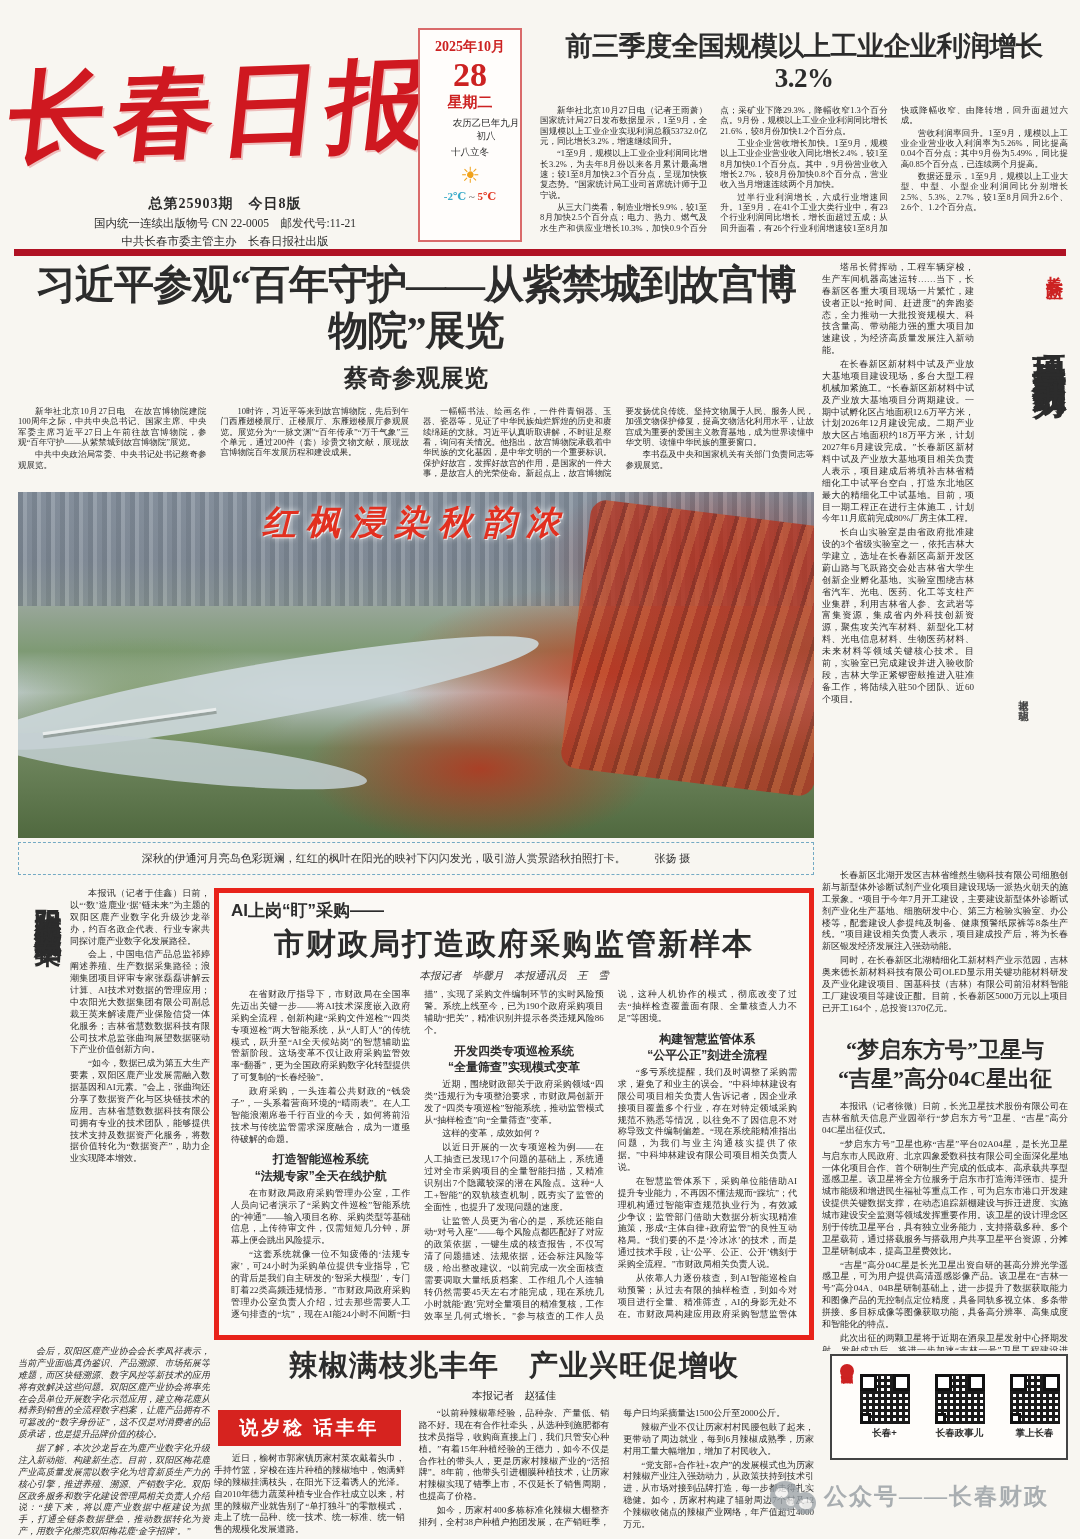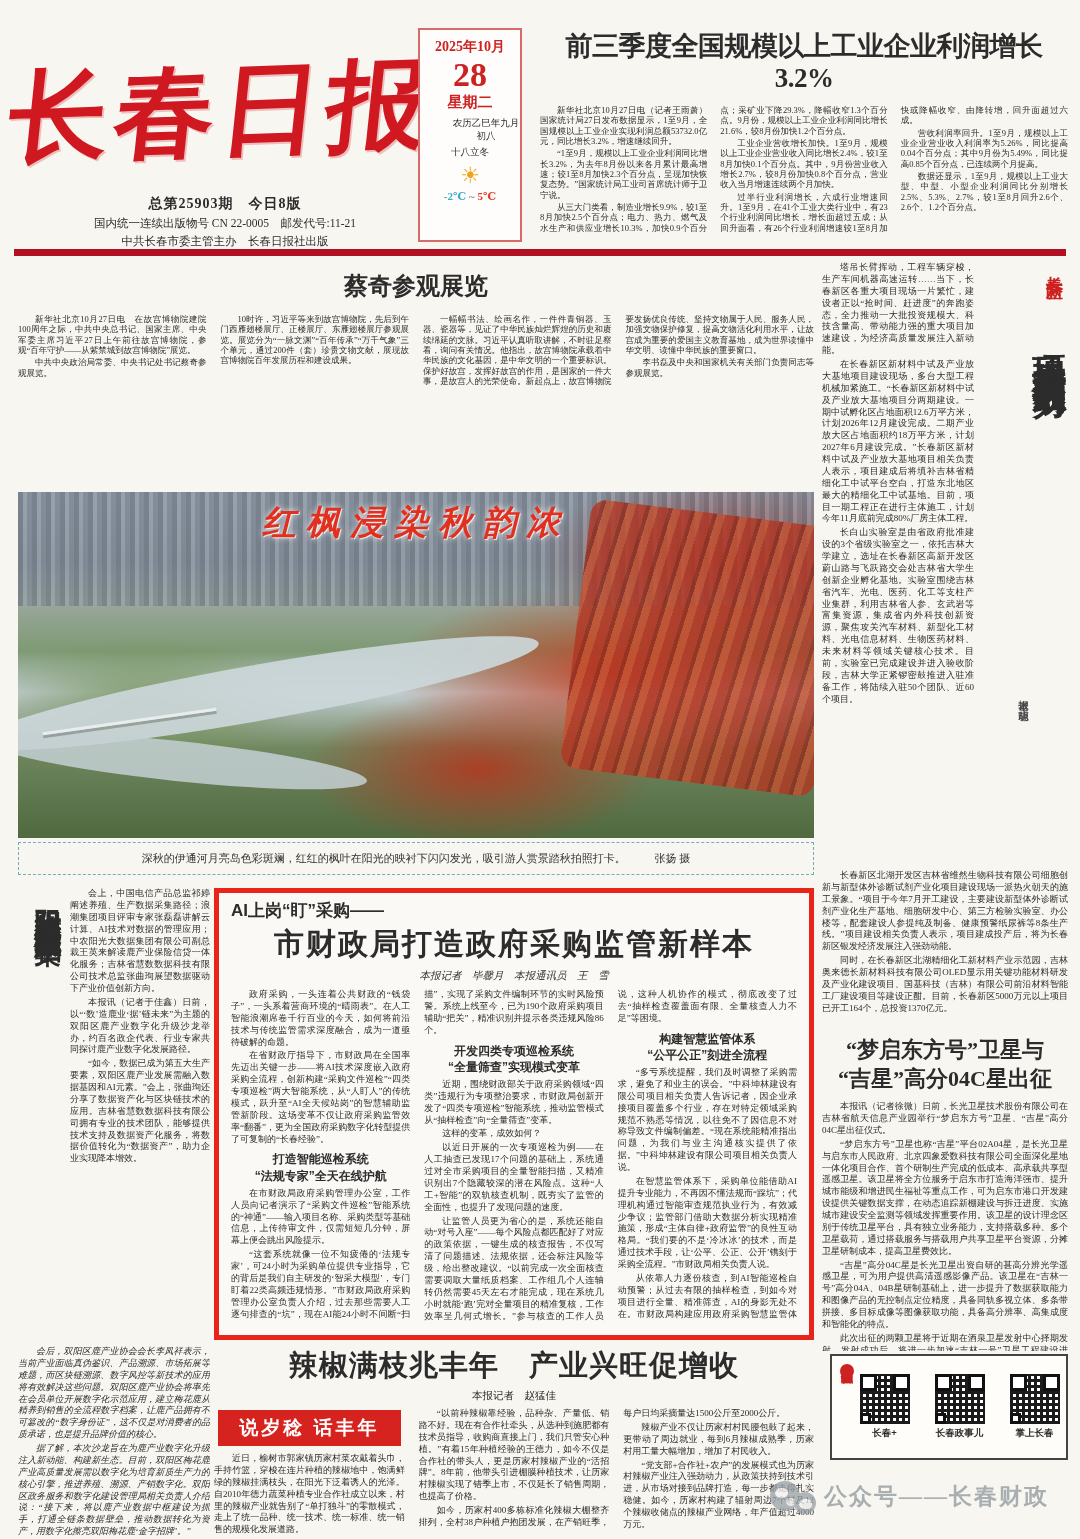--- a/index.html
+++ b/index.html
@@ -204,20 +204,21 @@
         <p class="para">工业企业营收增长加快。1至9月，规模以上工业企业营业收入同比增长2.4%，较1至8月加快0.1个百分点。其中，9月份营业收入增长2.7%，较8月份加快0.8个百分点，营业收入当月增速连续两个月加快。</p>
         <p class="para">过半行业利润增长，六成行业增速回升。1至9月，在41个工业大类行业中，有23个行业利润同比增长，增长面超过五成；从回升面看，有26个行业利润增速较1至8月加快或降幅收窄、由降转增，回升面超过六成。</p>
         <p class="para">营收利润率回升。1至9月，规模以上工业企业营业收入利润率为5.26%，同比提高0.04个百分点；其中9月份为5.49%，同比提高0.85个百分点，已连续两个月提高。</p>
         <p class="para">数据还显示，1至9月，规模以上工业大型、中型、小型企业利润同比分别增长2.5%、5.3%、2.7%，较1至8月回升2.6个、2.6个、1.2个百分点。</p>
       </div>
   </div>
 
   <div class="red-rule"></div>
 
   <div class="lead-story">
+    <div class="lead-headline">习近平参观“百年守护——从紫禁城到故宫博物院”展览</div>
     <div class="lead-subhead">蔡奇参观展览</div>
     <div class="lead-body dense">
         <p class="para">新华社北京10月27日电　在故宫博物院建院100周年之际，中共中央总书记、国家主席、中央军委主席习近平27日上午前往故宫博物院，参观“百年守护——从紫禁城到故宫博物院”展览。</p>
         <p class="para">中共中央政治局常委、中央书记处书记蔡奇参观展览。</p>
         <p class="para">10时许，习近平等来到故宫博物院，先后到午门西雁翅楼展厅、正楼展厅、东雁翅楼展厅参观展览。展览分为“一脉文渊”“百年传承”“万千气象”三个单元，通过200件（套）珍贵文物文献，展现故宫博物院百年发展历程和建设成果。</p>
         <p class="para">一幅幅书法、绘画名作，一件件青铜器、玉器、瓷器等，见证了中华民族灿烂辉煌的历史和赓续绵延的文脉。习近平认真听取讲解，不时驻足察看，询问有关情况。他指出，故宫博物院承载着中华民族的文化基因，是中华文明的一个重要标识。保护好故宫，发挥好故宫的作用，是国家的一件大事，是故宫人的光荣使命。新起点上，故宫博物院要发扬优良传统、坚持文物属于人民、服务人民，加强文物保护修复，提高文物活化利用水平，让故宫成为重要的爱国主义教育基地，成为世界读懂中华文明、读懂中华民族的重要窗口。</p>
         <p class="para">李书磊及中央和国家机关有关部门负责同志等参观展览。</p>
       </div>
   </div>
 
@@ -264,38 +265,38 @@
         <p class="para">“梦启东方号”卫星也称“吉星”平台02A04星，是长光卫星与启东市人民政府、北京四象爱数科技有限公司全面深化星地一体化项目合作、首个研制生产完成的低成本、高承载共享型遥感卫星。该卫星将全方位服务于启东市打造海洋强市、提升城市能级和增进民生福祉等重点工作，可为启东市港口开发建设提供关键数据支撑，在动态追踪新棚建设与拆迁进度、实施城市建设安全监测等领域发挥重要作用。该卫星的设计理念区别于传统卫星平台，具有独立业务能力，支持搭载多种、多个卫星载荷，通过搭载服务与搭载用户共享卫星平台资源，分摊卫星研制成本，提高卫星费效比。</p>
         <p class="para">“吉星”高分04C星是长光卫星出资自研的甚高分辨光学遥感卫星，可为用户提供高清遥感影像产品。该卫星在“吉林一号”高分04A、04B星研制基础上，进一步提升了数据获取能力和图像产品的无控制点定位精度，具备同轨多视立体、多条带拼接、多目标成像等图像获取功能，具备高分辨率、高集成度和智能化的特点。</p>
         <p class="para">此次出征的两颗卫星将于近期在酒泉卫星发射中心择期发射，发射成功后，将进一步加速“吉林一号”卫星工程建设进程。</p>
       </div>
   </div>
 
   <div class="deer">
     <div class="deer-top">
       <div class="deer-vtitle">双阳梅花鹿将建立全流程数字档案</div>
       <div class="deer-text">
+          <p class="para">本报讯（记者于佳鑫）日前，以“‘数’造鹿业‘据’链未来”为主题的双阳区鹿产业数字化升级沙龙举办，约百名政企代表、行业专家共同探讨鹿产业数字化发展路径。</p>
           <p class="para">会上，中国电信产品总监祁婷阐述养殖、生产数据采集路径；浪潮集团项目评审专家张磊磊讲解云计算、AI技术对数据的管理应用；中农阳光大数据集团有限公司副总裁王英来解读鹿产业保险信贷一体化服务；吉林省慧数数据科技有限公司技术总监张曲珣展望数据驱动下产业价值创新方向。</p>
-          <p class="para">本报讯（记者于佳鑫）日前，以“‘数’造鹿业‘据’链未来”为主题的双阳区鹿产业数字化升级沙龙举办，约百名政企代表、行业专家共同探讨鹿产业数字化发展路径。</p>
           <p class="para">“如今，数据已成为第五大生产要素，双阳区鹿产业发展需融入数据基因和AI元素。”会上，张曲珣还分享了数据资产化与区块链技术的应用。吉林省慧数数据科技有限公司拥有专业的技术团队，能够提供技术支持及数据资产化服务，将数据价值转化为“数据资产”，助力企业实现降本增效。</p>
         </div>
     </div>
     <div class="deer-rest">
         <p class="para">会后，双阳区鹿产业协会会长李凤祥表示，当前产业面临真伪鉴识、产品溯源、市场拓展等难题，而区块链溯源、数字风控等新技术的应用将有效解决这些问题。双阳区鹿产业协会将率先在会员单位开展数字化示范应用，建立梅花鹿从精养到销售的全流程数字档案，让鹿产品拥有不可篡改的“数字身份证”，这不仅是对消费者的品质承诺，也是提升品牌价值的核心。</p>
         <p class="para">据了解，本次沙龙旨在为鹿产业数字化升级注入新动能、构建新生态。目前，双阳区梅花鹿产业高质量发展需以数字化为培育新质生产力的核心引擎，推进养殖、溯源、产销数字化。双阳区政务服务和数字化建设管理局相关负责人介绍说：“接下来，将以鹿产业数据中枢建设为抓手，打通全链条数据壁垒，推动数据转化为资产，用数字化擦亮双阳梅花鹿‘金字招牌’。”</p>
       </div>
   </div>
 
   <div class="procure">
     <div class="procure-kicker">AI上岗“盯”采购——</div>
     <div class="procure-title">市财政局打造政府采购监管新样本</div>
     <div class="procure-byline">本报记者　毕馨月　本报通讯员　王　雪</div>
     <div class="procure-body">
+        <p class="para">在省财政厅指导下，市财政局在全国率先迈出关键一步——将AI技术深度嵌入政府采购全流程，创新构建“采购文件巡检”“四类专项巡检”两大智能系统，从“人盯人”的传统模式，跃升至“AI全天候站岗”的智慧辅助监管新阶段。这场变革不仅让政府采购监管效率“翻番”，更为全国政府采购数字化转型提供了可复制的“长春经验”。</p>
         <p class="para">政府采购，一头连着公共财政的“钱袋子”，一头系着营商环境的“晴雨表”。在人工智能浪潮席卷千行百业的今天，如何将前沿技术与传统监管需求深度融合，成为一道亟待破解的命题。</p>
-        <p class="para">在省财政厅指导下，市财政局在全国率先迈出关键一步——将AI技术深度嵌入政府采购全流程，创新构建“采购文件巡检”“四类专项巡检”两大智能系统，从“人盯人”的传统模式，跃升至“AI全天候站岗”的智慧辅助监管新阶段。这场变革不仅让政府采购监管效率“翻番”，更为全国政府采购数字化转型提供了可复制的“长春经验”。</p>
         <div class="col-subhead">打造智能巡检系统
 “法规专家”全天在线护航</div>
         <p class="para">在市财政局政府采购管理办公室，工作人员向记者演示了“采购文件巡检”智能系统的“神通”——输入项目名称、采购类型等基础信息，上传待审文件，仅需短短几分钟，屏幕上便会跳出风险提示。</p>
         <p class="para">“这套系统就像一位不知疲倦的‘法规专家’，可24小时为采购单位提供专业指导，它的背后是我们自主研发的‘智采大模型’，专门盯着22类高频违规情形。”市财政局政府采购管理办公室负责人介绍，过去那些需要人工逐句排查的“坑”，现在AI能24小时不间断“扫描”，实现了采购文件编制环节的实时风险预警。系统上线至今，已为190个政府采购项目辅助“把关”，精准识别并提示各类违规风险86个。</p>
         <div class="col-subhead">开发四类专项巡检系统
 “全量筛查”实现模式变革</div>
         <p class="para">近期，围绕财政部关于政府采购领域“四类”违规行为专项整治要求，市财政局创新开发了“四类专项巡检”智能系统，推动监管模式从“抽样检查”向“全量筛查”变革。</p>
         <p class="para">这样的变革，成效如何？</p>
         <p class="para">以近日开展的一次专项巡检为例——在人工抽查已发现17个问题的基础上，系统通过对全市采购项目的全量智能扫描，又精准识别出7个隐藏较深的潜在风险点。这种“人工+智能”的双轨核查机制，既夯实了监管的全面性，也提升了发现问题的速度。</p>
         <p class="para">让监管人员更为省心的是，系统还能自动“对号入座”——每个风险点都匹配好了对应的政策依据，一键生成的核查报告，不仅写清了问题描述、法规依据，还会标注风险等级，给出整改建议。“以前完成一次全面核查需要调取大量纸质档案、工作组几个人连轴转仍然需要45天左右才能完成，现在系统几小时就能‘跑’完对全量项目的精准复核，工作效率呈几何式增长。”参与核查的工作人员说，这种人机协作的模式，彻底改变了过去“抽样检查覆盖面有限、全量核查人力不足”等困境。</p>

